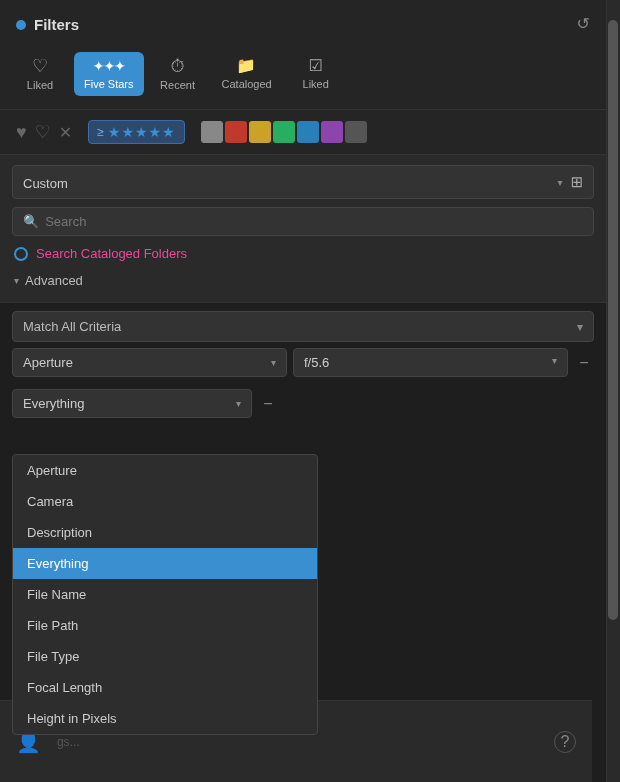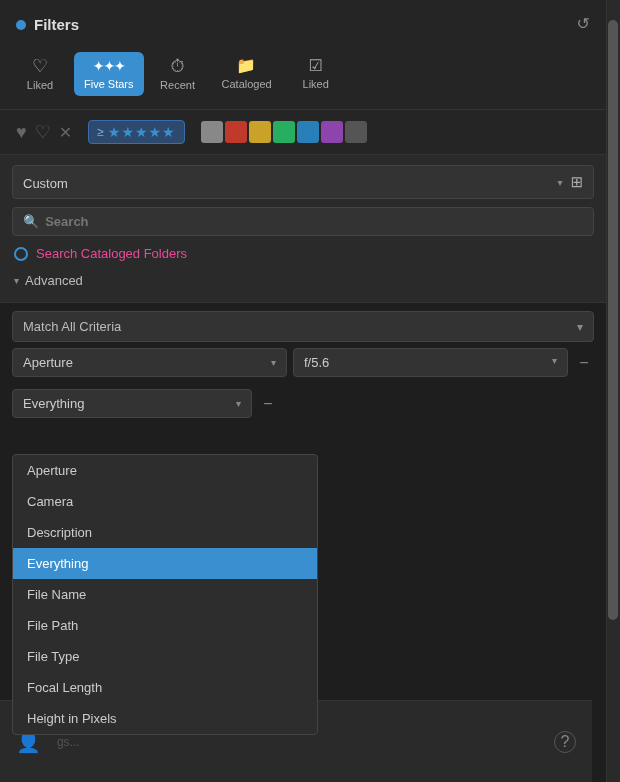--- a/index.html
+++ b/index.html
@@ -204,21 +204,20 @@
       margin-bottom: 6px;
       gap: 6px;
     }
     .search-box input {
       background: transparent;
       border: none;
       color: #ffffff;
       font-size: 13px;
       outline: none;
       width: 100%;
-      font-weight: bold;
     }
     .search-icon {
       color: #777;
       font-size: 13px;
     }
 
     .cataloged-row {
       display: flex;
       align-items: center;
       gap: 8px;

